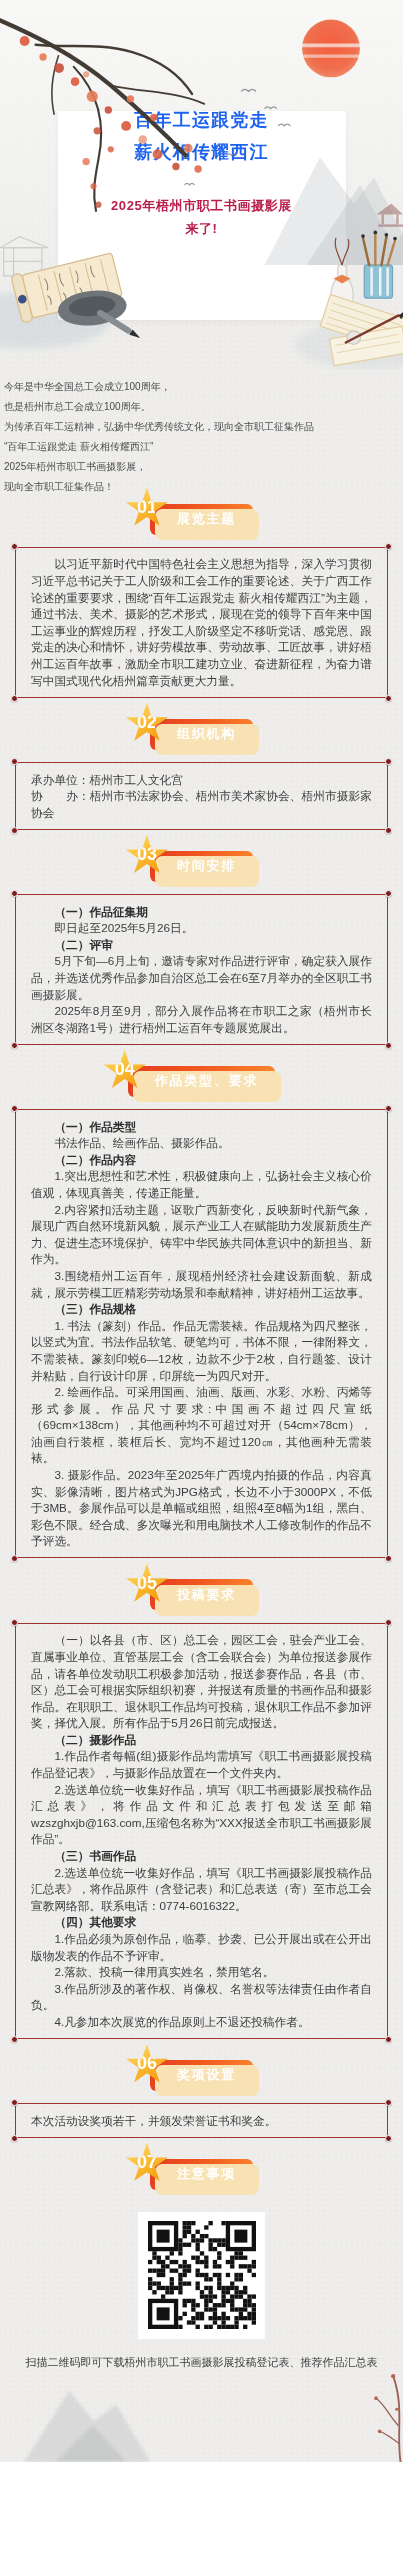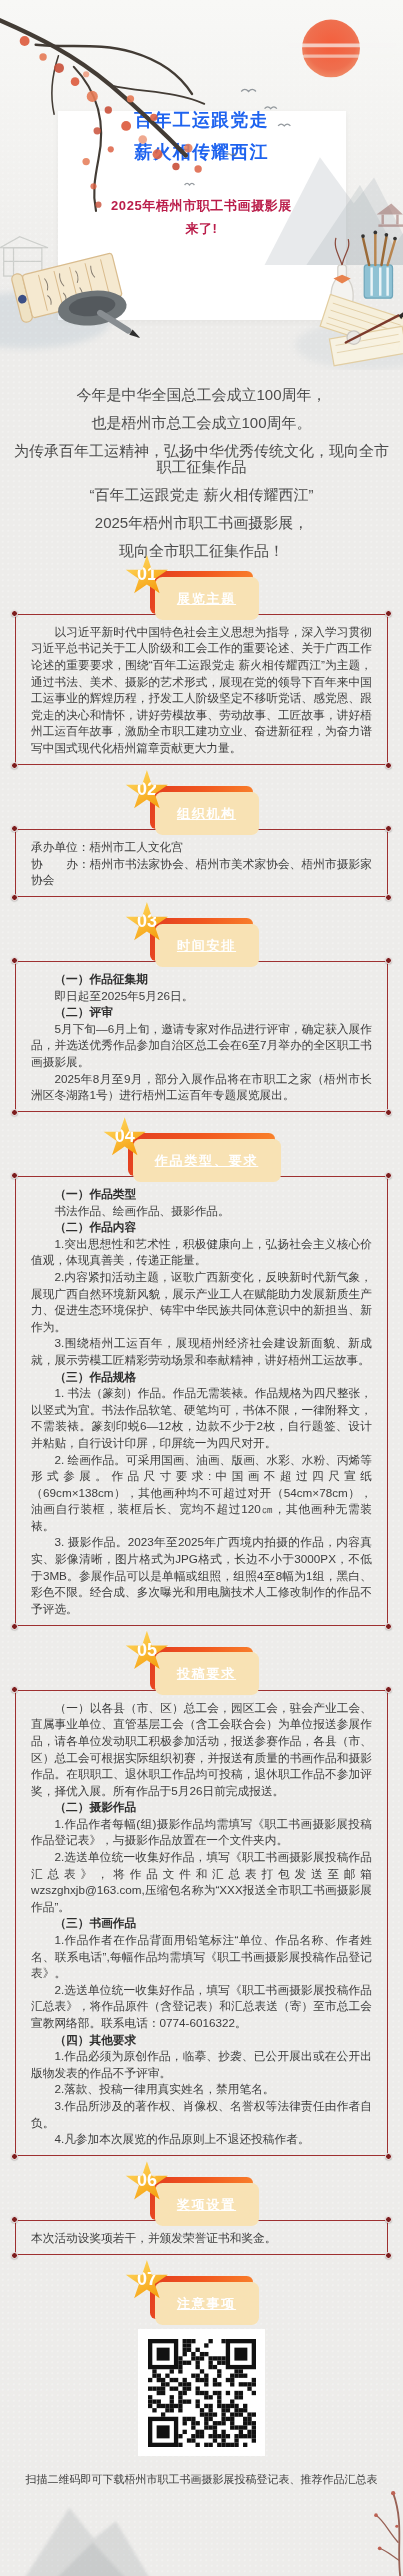--- a/index.html
+++ b/index.html
@@ -25,28 +25,28 @@
     box-shadow:0 1.8px 6.2px rgba(0,0,0,.05);
   }
   .card-title{font-size:18px;font-weight:700;color:var(--title-blue,#1e63ef);letter-spacing:1.2px;line-height:1.1}
   .t1{}
   .t2{margin-top:12.3px}
   .card-sub{font-size:13px;font-weight:700;color:var(--title-crimson,#ba1d4a);letter-spacing:0.6px;line-height:1.15}
   .s1{margin-top:36px}
   .s2{margin-top:8px}
   
   .intro{padding-top:21px;position:relative;z-index:2}
-  .intro p{text-align:center;font-size:15px;line-height:16px;color:#4c4c4c;margin:12px}
+  .intro p{text-align:left;font-size:10px;line-height:16px;color:#4c4c4c;margin:4px}
   
   .section .badge{position:relative;width:max-content;margin:21px auto 0;height:31px}
   .section:first-child .badge{margin-top:8.6px}
   .badge-btn{
     position:relative;z-index:1;height:31px;display:flex;align-items:center;
     background:linear-gradient(115deg,var(--badge-orange-start,#e23c20) 0%,#f1581f 45%,var(--badge-orange-end,#fb8b2e) 100%);
-    border-radius:6.2px;padding:12px 17px 0 27px;color:#fff;font-weight:700;font-size:13px;letter-spacing:1.8px;text-decoration:underline;
+    border-radius:6.2px;padding:0 17px 0 27px;color:#fff;font-weight:700;font-size:13px;letter-spacing:1.8px;
   }
   .badge-btn::before{
     content:"";position:absolute;z-index:-1;left:5.5px;top:5.5px;width:100%;height:100%;
     background:var(--badge-shadow-cream,#f8e2b4);border-radius:7.4px;
   }
   .badge-star{
     position:absolute;z-index:2;left:-25px;top:-16px;width:44px;height:42px;
     background:linear-gradient(150deg,#ffd95e 10%,var(--star-gold,#f59b0c) 85%);
     clip-path:polygon(50% 0%,61% 35%,98% 35%,68% 57%,79% 91%,50% 70%,21% 91%,32% 57%,2% 35%,39% 35%);
     display:flex;align-items:center;justify-content:center;
@@ -334,21 +334,20 @@
         <div class="panel">
           <span class="dot tl"></span>
           <span class="dot tr"></span>
           <span class="dot bl"></span>
           <span class="dot br"></span>
           <p class="p indent">（一）以各县（市、区）总工会，园区工会，驻会产业工会、直属事业单位、直管基层工会（含工会联合会）为单位报送参展作品，请各单位发动职工积极参加活动，报送参赛作品，各县（市、区）总工会可根据实际组织初赛，并报送有质量的书画作品和摄影作品。在职职工、退休职工作品均可投稿，退休职工作品不参加评奖，择优入展。所有作品于5月26日前完成报送。</p>
           <p class="p head">（二）摄影作品</p>
           <p class="p indent">1.作品作者每幅(组)摄影作品均需填写《职工书画摄影展投稿作品登记表》，与摄影作品放置在一个文件夹内。</p>
           <p class="p indent">2.选送单位统一收集好作品，填写《职工书画摄影展投稿作品汇总表》，将作品文件和汇总表打包发送至邮箱wzszghxjb@163.com,压缩包名称为“XXX报送全市职工书画摄影展作品”。</p>
           <p class="p head">（三）书画作品</p>
-          <p class="p indent">1.作品作者在作品背面用铅笔标注“单位、作品名称、作者姓名、联系电话”,每幅作品均需填写《职工书画摄影展投稿作品登记表》。</p>
           <p class="p indent">2.选送单位统一收集好作品，填写《职工书画摄影展投稿作品汇总表》，将作品原件（含登记表）和汇总表送（寄）至市总工会宣教网络部。联系电话：0774-6016322。</p>
           <p class="p head">（四）其他要求</p>
           <p class="p indent">1.作品必须为原创作品，临摹、抄袭、已公开展出或在公开出版物发表的作品不予评审。</p>
           <p class="p indent">2.落款、投稿一律用真实姓名，禁用笔名。</p>
           <p class="p indent">3.作品所涉及的著作权、肖像权、名誉权等法律责任由作者自负。</p>
           <p class="p indent">4.凡参加本次展览的作品原则上不退还投稿作者。</p>
         </div>
       </div>
       <div class="section">
         <div class="badge">

